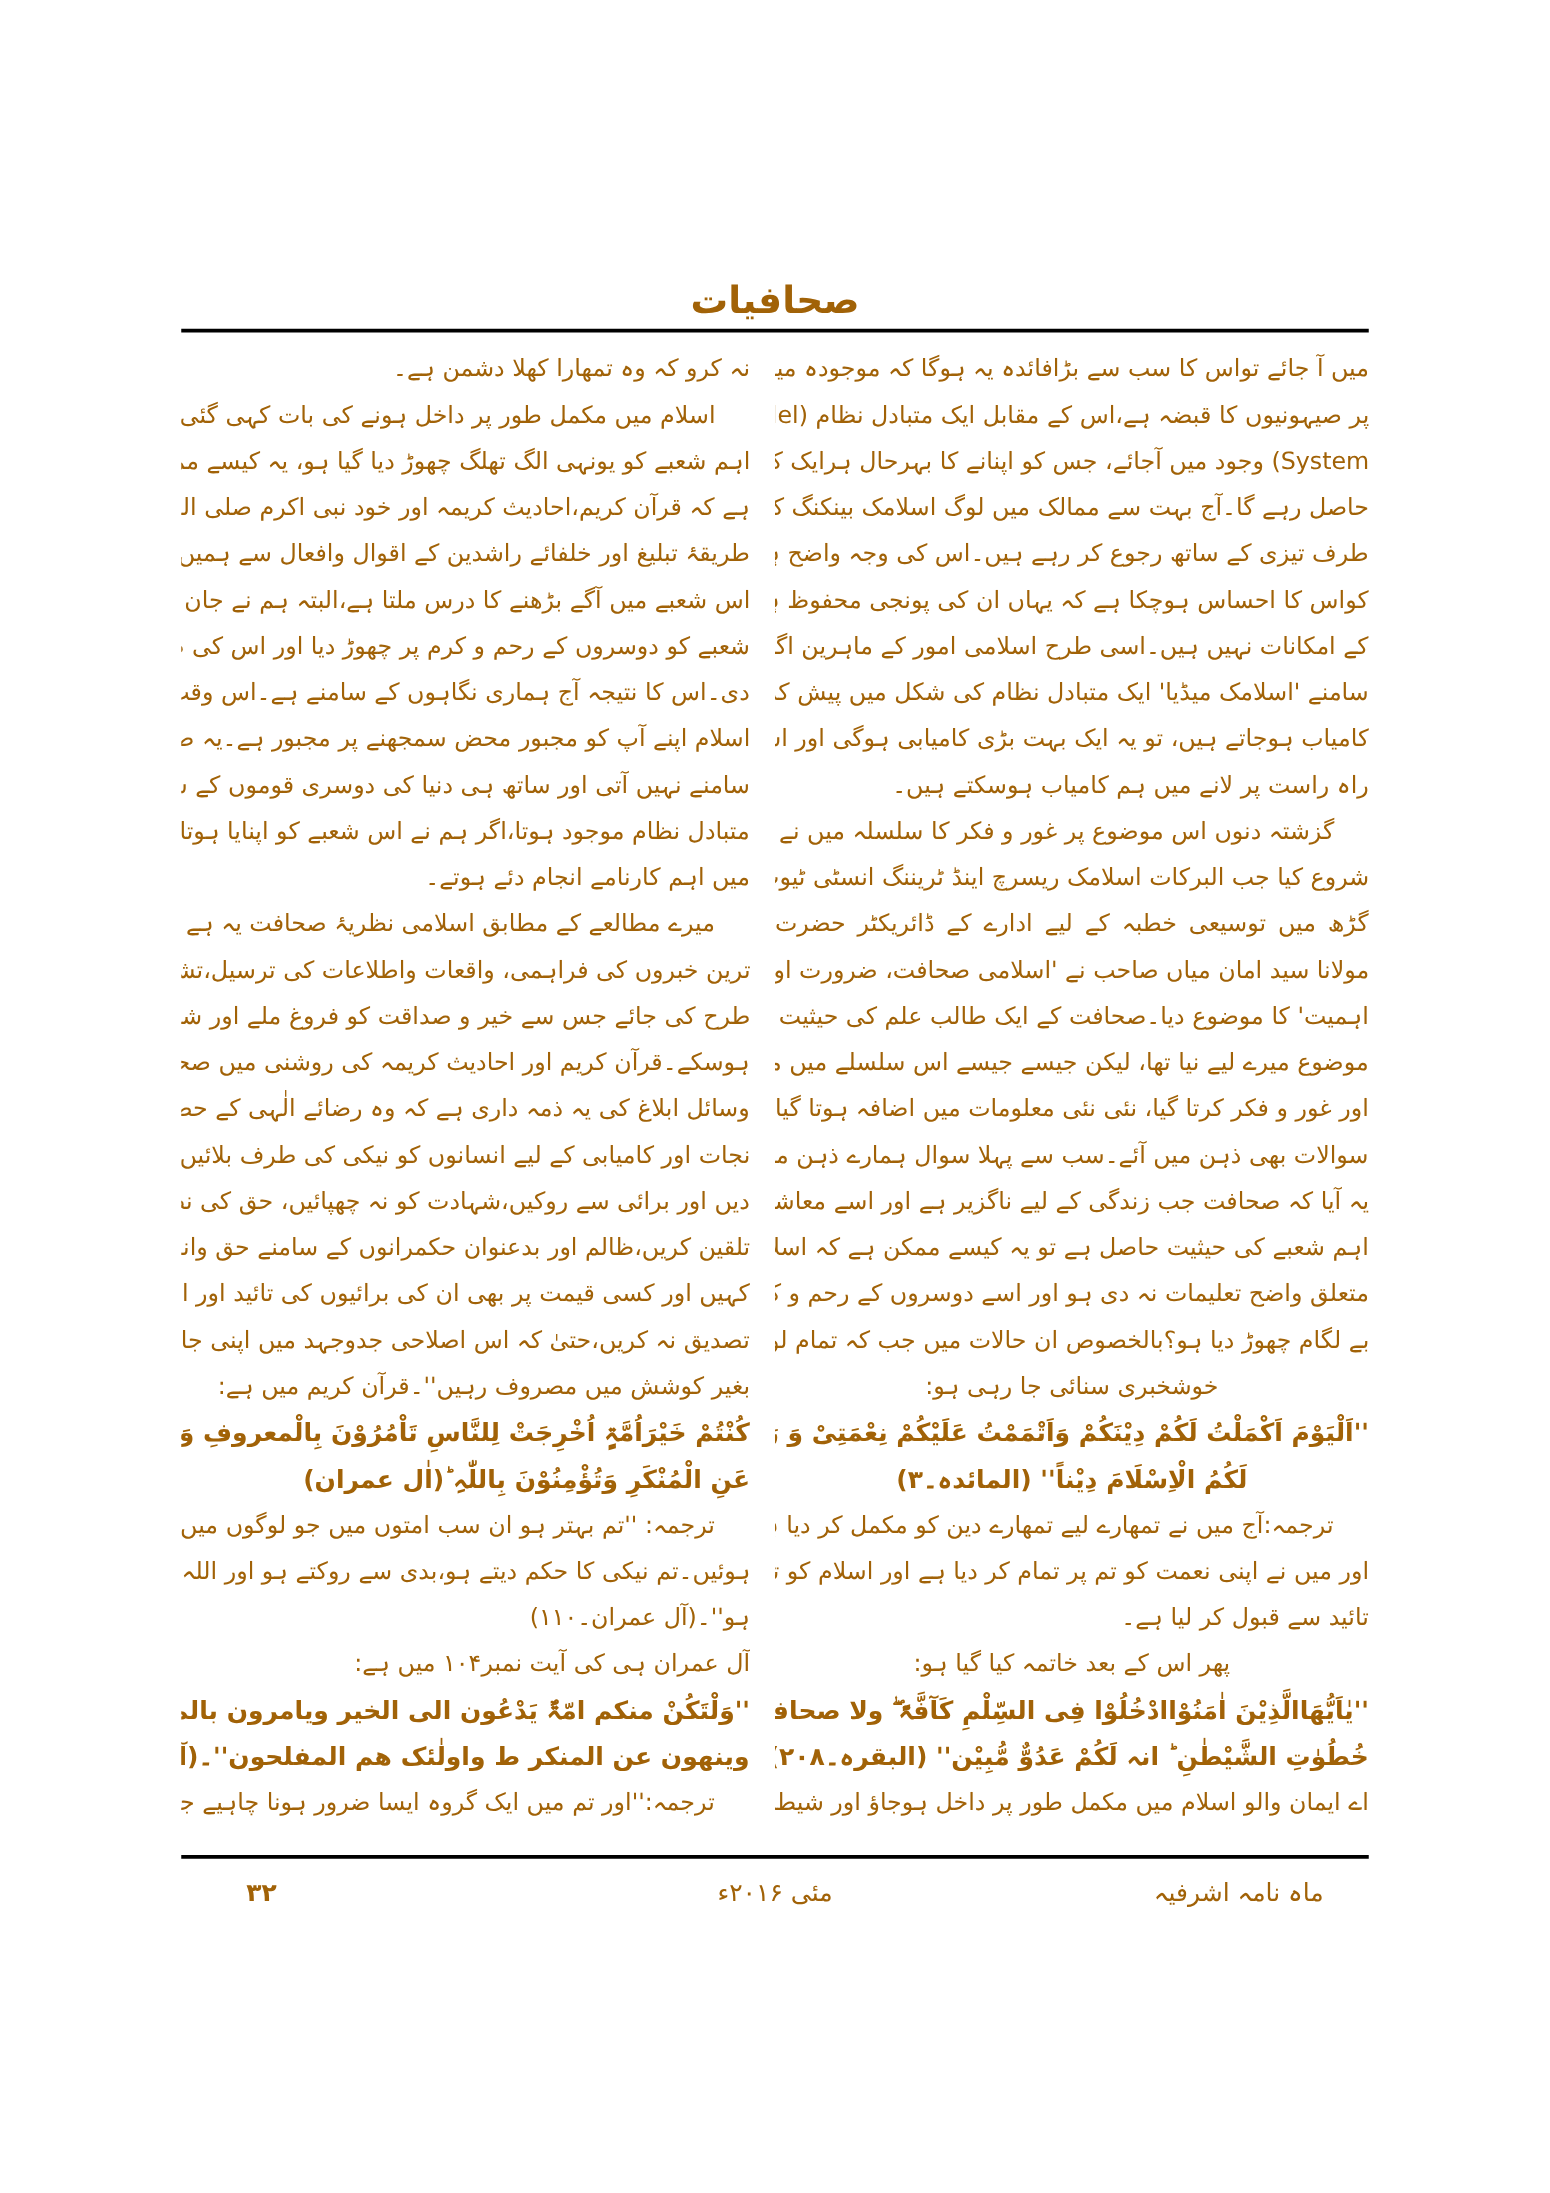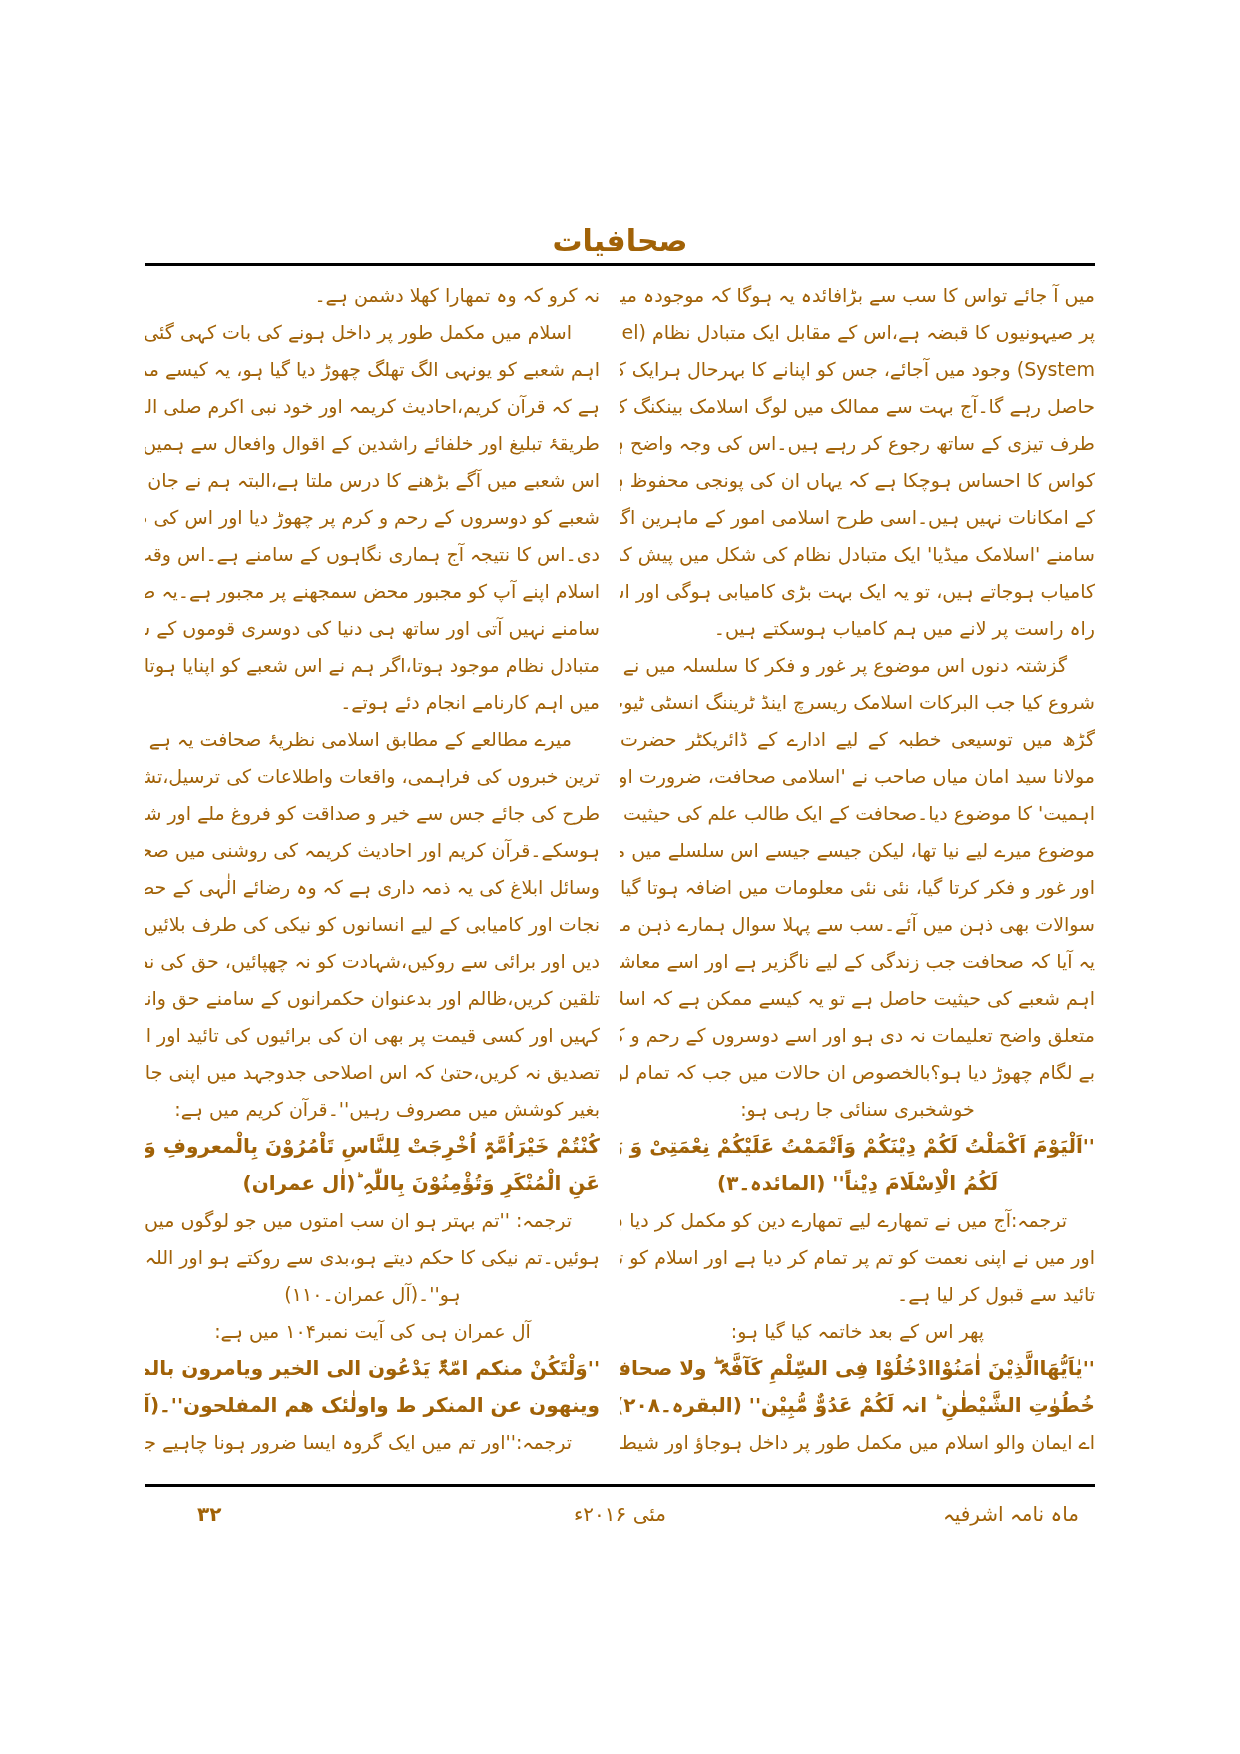--- a/index.html
+++ b/index.html
@@ -54,35 +54,35 @@
     font-size: 19px;
     white-space: nowrap;
     overflow: hidden;
   }
   .line.arabic {
     font-weight: bold;
     font-size: 20px;
   }
   .line.indent { padding-right: 28px; }
   .a-justify { text-align: justify; text-align-last: justify; }
-  .a-right   { text-align: center; }
+  .a-right   { text-align: right; }
   .a-left    { text-align: right; }
   .a-center  { text-align: center; }
   .footer {
     position: absolute;
     top: 1494px;
     left: 145px;
     width: 950px;
     height: 40px;
     font-size: 20px;
     direction: rtl;
   }
   .f-magazine {
     position: absolute;
-    right: 16px; top: 0;
+    right: 36px; top: 0;
     line-height: 40px;
   }
   .f-date {
     position: absolute;
     left: 50%; top: 0;
     transform: translateX(-50%);
     line-height: 40px;
   }
   .f-page {
     position: absolute;

